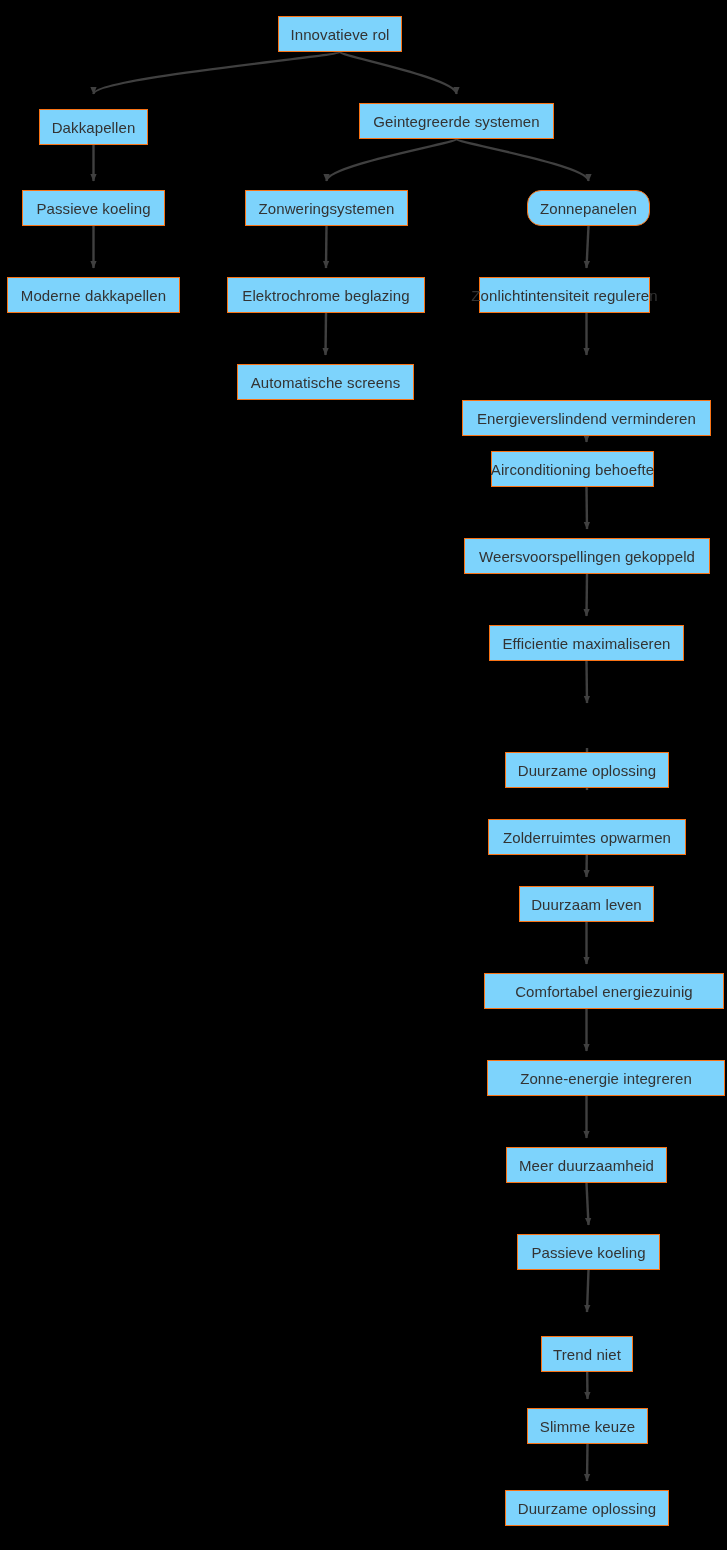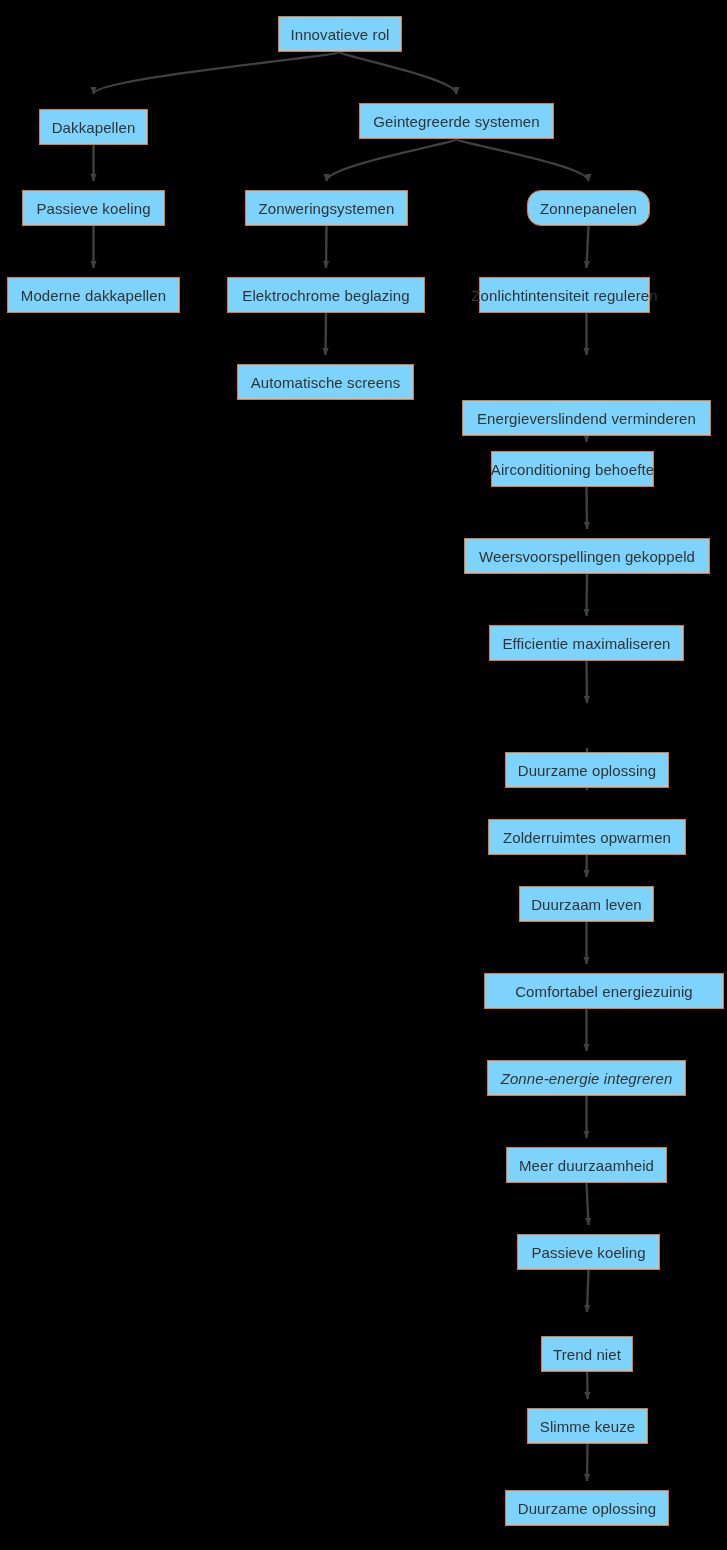--- a/index.html
+++ b/index.html
@@ -130,21 +130,21 @@
       </div>
       <div class="node" style="left: 488px; top: 799px; width: 198px; margin-top: 20px;">
         <span class="node-label">Zolderruimtes opwarmen</span>
       </div>
       <div class="node" style="left: 519px; top: 886px; width: 135px;">
         <span class="node-label">Duurzaam leven</span>
       </div>
       <div class="node" style="left: 484px; top: 973px; width: 240px;">
         <span class="node-label">Comfortabel energiezuinig</span>
       </div>
-      <div class="node" style="left: 487px; top: 1060px; width: 199px; font-style: italic;">
+      <div class="node" style="left: 487px; top: 1060px; width: 238px;">
         <span class="node-label">Zonne-energie integreren</span>
       </div>
       <div class="node" style="left: 506px; top: 1147px; width: 161px;">
         <span class="node-label">Meer duurzaamheid</span>
       </div>
       <div class="node" style="left: 517px; top: 1234px; width: 143px;">
         <span class="node-label">Passieve koeling</span>
       </div>
       <div class="node" style="left: 541px; top: 1321px; width: 92px; margin-top: 15px;">
         <span class="node-label">Trend niet</span>

